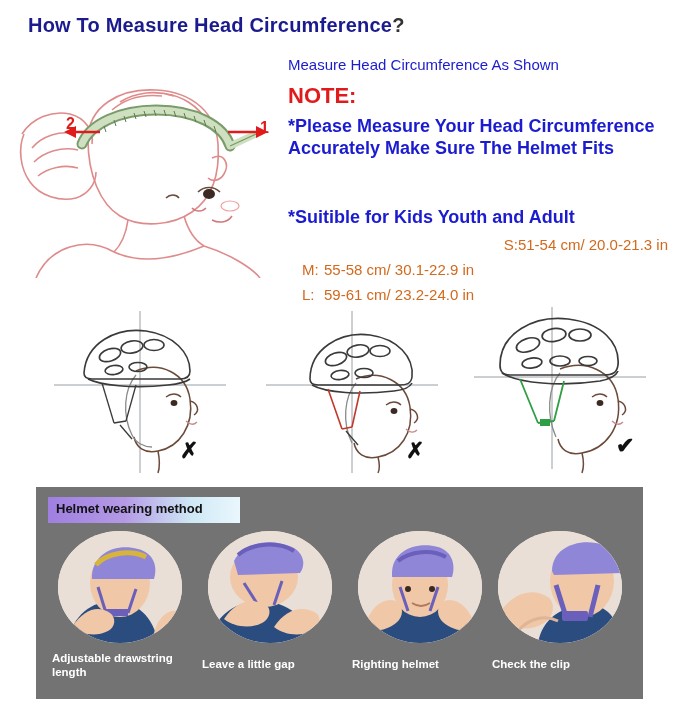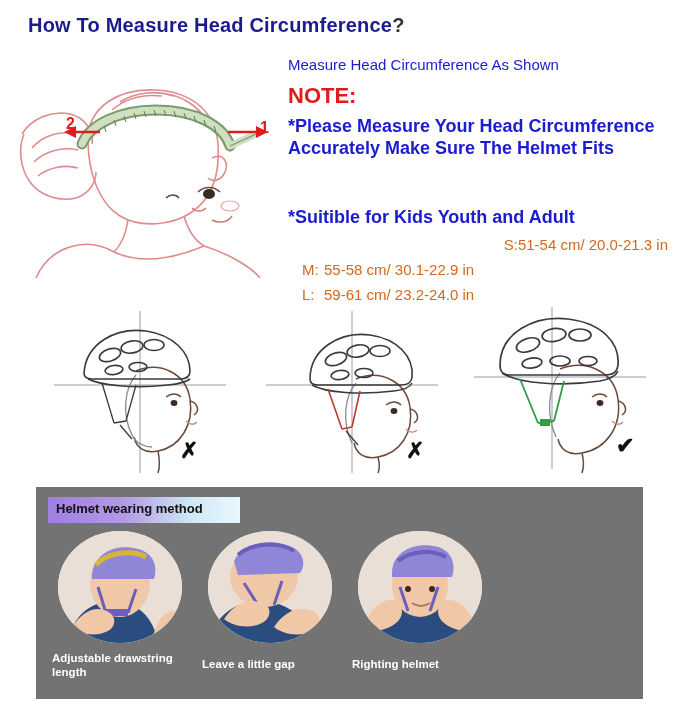--- a/index.html
+++ b/index.html
@@ -334,15 +334,31 @@
           <circle cx="50" cy="58" r="3" fill="#3b2a22"></circle>
           <circle cx="74" cy="58" r="3" fill="#3b2a22"></circle>
           <path d="M54 72 C60 76 66 76 72 72" stroke="#b07a5a" stroke-width="2" fill="none"></path>
           <path d="M6 96 C14 74 26 66 38 70 C46 74 46 86 38 92 C28 100 14 102 6 96 Z" fill="#f0c8a8"></path>
           <path d="M118 96 C110 74 98 66 86 70 C78 74 78 86 86 92 C96 100 110 102 118 96 Z" fill="#f0c8a8"></path>
         </svg>
       </div>
       <div class="cap" style="top:126px;">Righting helmet</div>
     </div>
 
+    <div class="cell" style="left:452px;">
+      <div class="circle">
+        <svg width="124" height="112" viewBox="0 0 124 112">
+          <rect width="124" height="112" fill="#e9dfd6"></rect>
+          <path d="M40 112 C44 88 64 74 90 74 C108 74 120 86 124 112 Z" fill="#2b4c7e"></path>
+          <ellipse cx="84" cy="50" rx="32" ry="36" fill="#f0c8a8"></ellipse>
+          <path d="M54 40 C54 16 82 6 106 14 C118 18 124 30 124 42 L56 44 Z" fill="#8f86d8"></path>
+          <path d="M58 54 L68 86" stroke="#6a5fbb" stroke-width="5" fill="none"></path>
+          <path d="M100 54 L92 86" stroke="#6a5fbb" stroke-width="5" fill="none"></path>
+          <rect x="64" y="80" width="26" height="10" rx="2" fill="#6a5fbb"></rect>
+          <path d="M0 84 C14 62 34 56 50 66 C58 72 56 86 46 92 C30 102 10 98 0 84 Z" fill="#f0c8a8"></path>
+          <path d="M20 100 C32 86 48 84 60 90" stroke="#e0b496" stroke-width="3" fill="none"></path>
+        </svg>
+      </div>
+      <div class="cap" style="top:126px;">Check the clip</div>
+    </div>
   </div>
 
 </div>
 
 </body></html>

